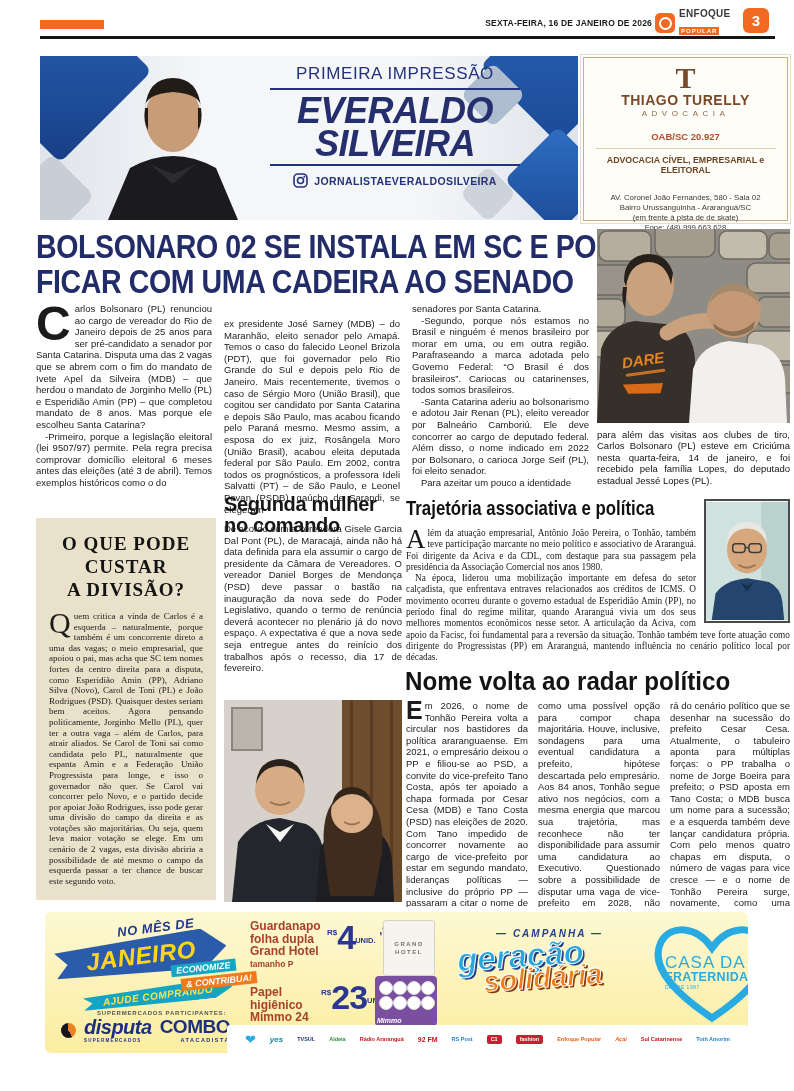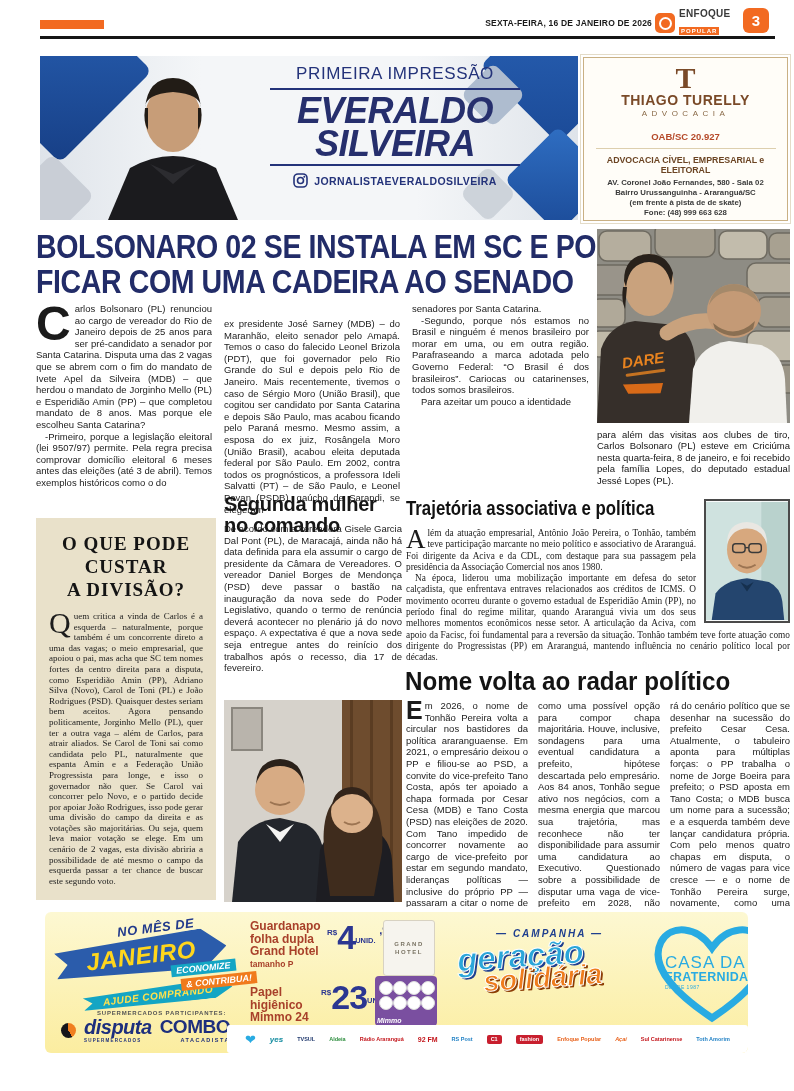--- a/index.html
+++ b/index.html
@@ -31,21 +31,21 @@
 
   
   .law-ad{left:583px;top:57px;width:205px;height:164px;background:#fffdf8;border:1px solid #c9b084;
           outline:1px solid #e4dcc8;outline-offset:2px;text-align:center;padding-top:6px;box-sizing:border-box;}
   .law-t{font-family:"Liberation Serif",serif;font-size:30px;line-height:28px;font-weight:bold;color:#7a4a28;}
   .law-name{font-size:14px;font-weight:bold;color:#7a4a28;letter-spacing:.5px;margin-top:0;}
   .law-sub{font-size:8px;color:#8a6a48;letter-spacing:4.5px;margin-top:1px;}
   .law-oab{font-size:9.5px;font-weight:bold;color:#b64a2a;margin-top:13px;}
   .law-div{width:180px;height:1px;background:#ddcfae;margin:6px auto;}
   .law-areas{font-size:8.8px;font-weight:bold;color:#6b4423;}
-  .law-addr{font-size:7.8px;line-height:10px;color:#3a3a3a;font-weight:bold;margin-top:3px;}
+  .law-addr{font-size:7.8px;line-height:10px;color:#3a3a3a;font-weight:normal;margin-top:18px;}
 
   
   .main-head{font-weight:bold;color:#222c68;font-size:34px;line-height:35px;letter-spacing:-.5px;
              transform:scaleX(.84);transform-origin:left top;white-space:nowrap;}
 
   
   .news-body{font-size:9.5px;line-height:11.6px;text-align:justify;color:#1b1b1b;overflow:hidden;}
   .news-body p{margin:0;}
   .news-body p+p{text-indent:9px;}
   .dropcap-c{float:left;font-weight:bold;font-size:48px;line-height:42px;padding-right:4px;color:#1b1b1b;}
@@ -243,24 +243,25 @@
   <div class="abs news-body" style="left:36px;top:303px;width:176px;height:209px;">
     <p><span class="dropcap-c">C</span><span>arlos Bolsonaro (PL) renunciou ao cargo de vereador do Rio de Janeiro depois de 25 anos para ser pré-candidato a senador por Santa Catarina. Disputa uma das 2 vagas que se abrem com o fim do mandato de Ivete Apel da Silveira (MDB) – que herdou o mandato de Jorginho Mello (PL) e Esperidião Amin (PP) – que completou mandato de 8 anos. Mas porque ele escolheu Santa Catarina?</span></p>
     <p>-Primeiro, porque a legislação eleitoral (lei 9507/97) permite. Pela regra precisa comprovar domicílio eleitoral 6 meses antes das eleições (até 3 de abril). Temos exemplos históricos como o do</p>
   </div>
   <div class="abs news-body" style="left:224px;top:318px;width:176px;height:209px;">
     <p>ex presidente José Sarney (MDB) – do Maranhão, eleito senador pelo Amapá. Temos o caso do falecido Leonel Brizola (PDT), que foi governador pelo Rio Grande do Sul e depois pelo Rio de Janeiro. Mais recentemente, tivemos o caso de Sérgio Moro (União Brasil), que cogitou ser candidato por Santa Catarina e depois São Paulo, mas acabou ficando pelo Paraná mesmo. Mesmo assim, a esposa do ex juiz, Rosângela Moro (União Brasil), acabou eleita deputada federal por São Paulo. Em 2002, contra todos os prognósticos, a professora Ideli Salvatti (PT) – de São Paulo, e Leonel Pavan (PSDB), gaúcho de Sarandi, se elegeram</p>
   </div>
   <div class="abs news-body" style="left:412px;top:303px;width:177px;height:209px;">
     <p>senadores por Santa Catarina.</p>
     <p>-Segundo, porque nós estamos no Brasil e ninguém é menos brasileiro por morar em uma, ou em outra região. Parafraseando a marca adotada pelo Governo Federal: “O Brasil é dos brasileiros”. Cariocas ou catarinenses, todos somos brasileiros.</p>
+    <p>-Santa Catarina aderiu ao bolsonarismo e adotou Jair Renan (PL), eleito vereador por Balneário Camboriú. Ele deve concorrer ao cargo de deputado federal. Além disso, o nome indicado em 2022 por Bolsonaro, o carioca Jorge Seif (PL), foi eleito senador.</p>
     <p>Para azeitar um pouco a identidade</p>
   </div>
 
-  <div class="abs caption" style="left:597px;top:429px;width:193px;">para além das visitas aos clubes de tiro, Carlos Bolsonaro (PL) esteve em Criciúma nesta quarta-feira, 8 de janeiro, e foi recebido pela família Lopes, do deputado estadual Jessé Lopes (PL).</div>
+  <div class="abs caption" style="left:597px;top:429px;width:193px;">para além das visitas aos clubes de tiro, Carlos Bolsonaro (PL) esteve em Criciúma nesta quarta-feira, 14 de janeiro, e foi recebido pela família Lopes, do deputado estadual Jessé Lopes (PL).</div>
 
   <div class="abs div-box">
     <div class="div-title">
       <div>O QUE PODE</div>
       <div>CUSTAR</div>
       <div>A DIVISÃO?</div>
     </div>
     <div class="div-body">
       <span class="dropcap-q">Q</span><span>uem critica a vinda de Carlos é a esquerda – naturalmente, porque também é um concorrente direto a uma das vagas; o meio empresarial, que apoiou o pai, mas acha que SC tem nomes fortes da centro direita para a disputa, como Esperidião Amin (PP), Adriano Silva (Novo), Carol de Toni (PL) e João Rodrigues (PSD). Quaisquer destes seriam bem aceitos. Agora pensando politicamente, Jorginho Mello (PL), quer ter a outra vaga – além de Carlos, para atrair aliados. Se Carol de Toni sai como candidata pelo PL, naturalmente que espanta Amin e a Federação União Progressista para longe, e isso o governador não quer. Se Carol vai concorrer pelo Novo, e o partido decide por apoiar João Rodrigues, isso pode gerar uma divisão do campo da direita e as votações são majoritárias. Ou seja, quem leva maior votação se elege. Em um cenário de 2 vagas, esta divisão abriria a possibilidade de até mesmo o campo da esquerda passar a ter chance de buscar este segundo voto.</span>
     </div>

